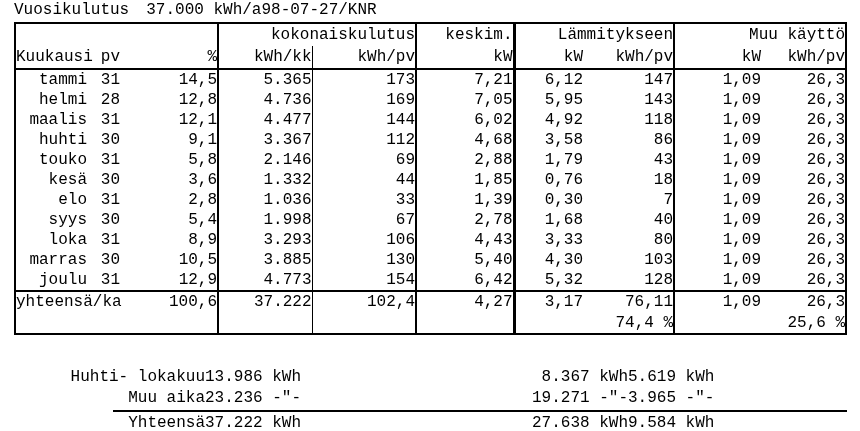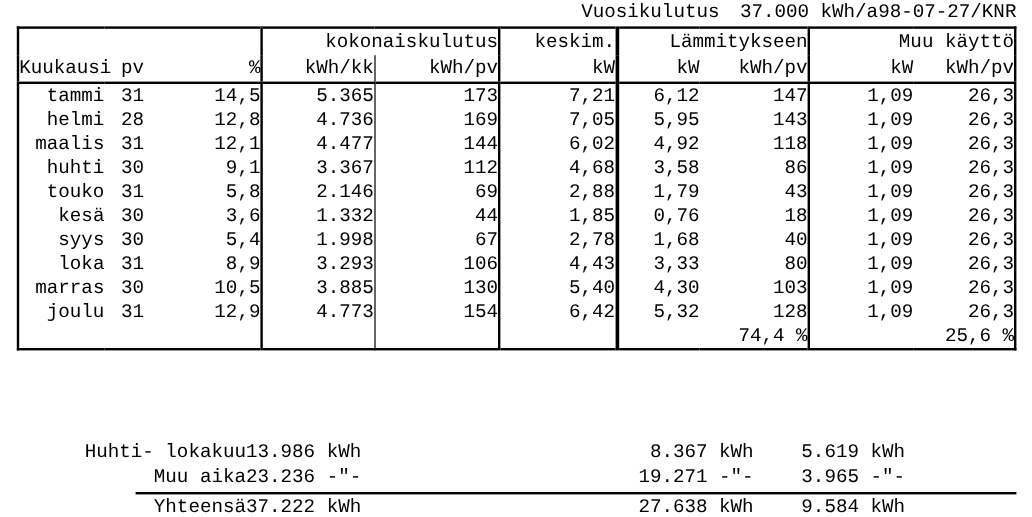--- a/index.html
+++ b/index.html
@@ -1,18 +1,18 @@
 <!DOCTYPE html>
 <html><head>
 <meta charset="utf-8">
 <style>
   html,body{margin:0;padding:0;background:#fff}
   body{width:860px;height:431px;font-family:"Liberation Mono","DejaVu Sans Mono",monospace;font-size:16px;color:#000}
   .page{position:relative;width:860px;height:431px;overflow:hidden;background:#fff}
-  .title-row{position:absolute;top:1px;left:14px;width:833px;height:20px;display:flex;justify-content:flex-end;white-space:pre}
+  .title-row{position:absolute;top:1px;left:14px;width:833px;height:20px;display:flex;justify-content:flex-start;white-space:pre}
   .title-left{display:flex}
   .title-value{margin-left:17px}
   table.report{position:absolute;top:22px;left:14px;width:833px;border-collapse:collapse;table-layout:fixed;border:2px solid #000}
   .report th,.report td{padding:0;font-weight:normal;white-space:pre;text-align:right;height:20px;line-height:20px;font-size:16px;overflow:visible}
   .report thead th{height:22px;line-height:22px}
   .report tr.h2 th{border-bottom:2px solid #000}
   .g{text-align:center}
   .c1{text-align:left;padding-left:4px}
   .c2{padding-right:12px}
   .c3{padding-right:8px}
@@ -25,21 +25,21 @@
   .c10{padding-right:5px}
   .bl2{border-left:2px solid #000}
   .bl3{border-left:3px solid #000}
   tr.summary td{border-top:2px solid #000;height:21px;line-height:21px}
   td.share{text-align:right}
   .footer{position:absolute;top:367px;left:14px;width:833px}
   .frow{display:flex;height:21px;line-height:21px;white-space:pre}
   .flabel{width:191px;text-align:right}
   .fa{width:142px;text-align:left}
   .fb{width:281px;text-align:right}
-  .fc{width:166px;text-align:center}
+  .fc{width:166px;text-align:left}
   .rule{height:2px;background:#000;margin:1px 0 1px 99px;width:734px}
 </style>
 </head>
 <body>
 
 <div class="page">
 
   <div class="title-row">
     <div class="title-left">
       <span>Vuosikulutus</span>
@@ -149,20 +149,32 @@
           <td class="c3">3,6</td>
           <td class="c4">1.332</td>
           <td class="c5">44</td>
           <td class="c6">1,85</td>
           <td class="c7">0,76</td>
           <td class="c8">18</td>
           <td class="c9">1,09</td>
           <td class="c10">26,3</td>
         </tr>
         <tr>
+          <td class="c1">elo</td>
+          <td class="c2">31</td>
+          <td class="c3">2,8</td>
+          <td class="c4">1.036</td>
+          <td class="c5">33</td>
+          <td class="c6">1,39</td>
+          <td class="c7">0,30</td>
+          <td class="c8">7</td>
+          <td class="c9">1,09</td>
+          <td class="c10">26,3</td>
+        </tr>
+        <tr>
           <td class="c1">syys</td>
           <td class="c2">30</td>
           <td class="c3">5,4</td>
           <td class="c4">1.998</td>
           <td class="c5">67</td>
           <td class="c6">2,78</td>
           <td class="c7">1,68</td>
           <td class="c8">40</td>
           <td class="c9">1,09</td>
           <td class="c10">26,3</td>
@@ -198,20 +210,32 @@
           <td class="c4">4.773</td>
           <td class="c5">154</td>
           <td class="c6">6,42</td>
           <td class="c7">5,32</td>
           <td class="c8">128</td>
           <td class="c9">1,09</td>
           <td class="c10">26,3</td>
         </tr>
       </tbody>
     <tbody>
+      <tr class="summary">
+        <td class="c1">yhteensä/ka</td>
+        <td class="c2"></td>
+        <td class="c3">100,6</td>
+        <td class="c4">37.222</td>
+        <td class="c5">102,4</td>
+        <td class="c6">4,27</td>
+        <td class="c7">3,17</td>
+        <td class="c8">76,11</td>
+        <td class="c9">1,09</td>
+        <td class="c10">26,3</td>
+      </tr>
       <tr>
         <td colspan="3"></td>
         <td class="c4"></td>
         <td class="c5"></td>
         <td class="c6"></td>
         <td colspan="2" class="share bl3">74,4 %</td>
         <td colspan="2" class="share bl2">25,6 %</td>
       </tr>
     </tbody>
   </table>

